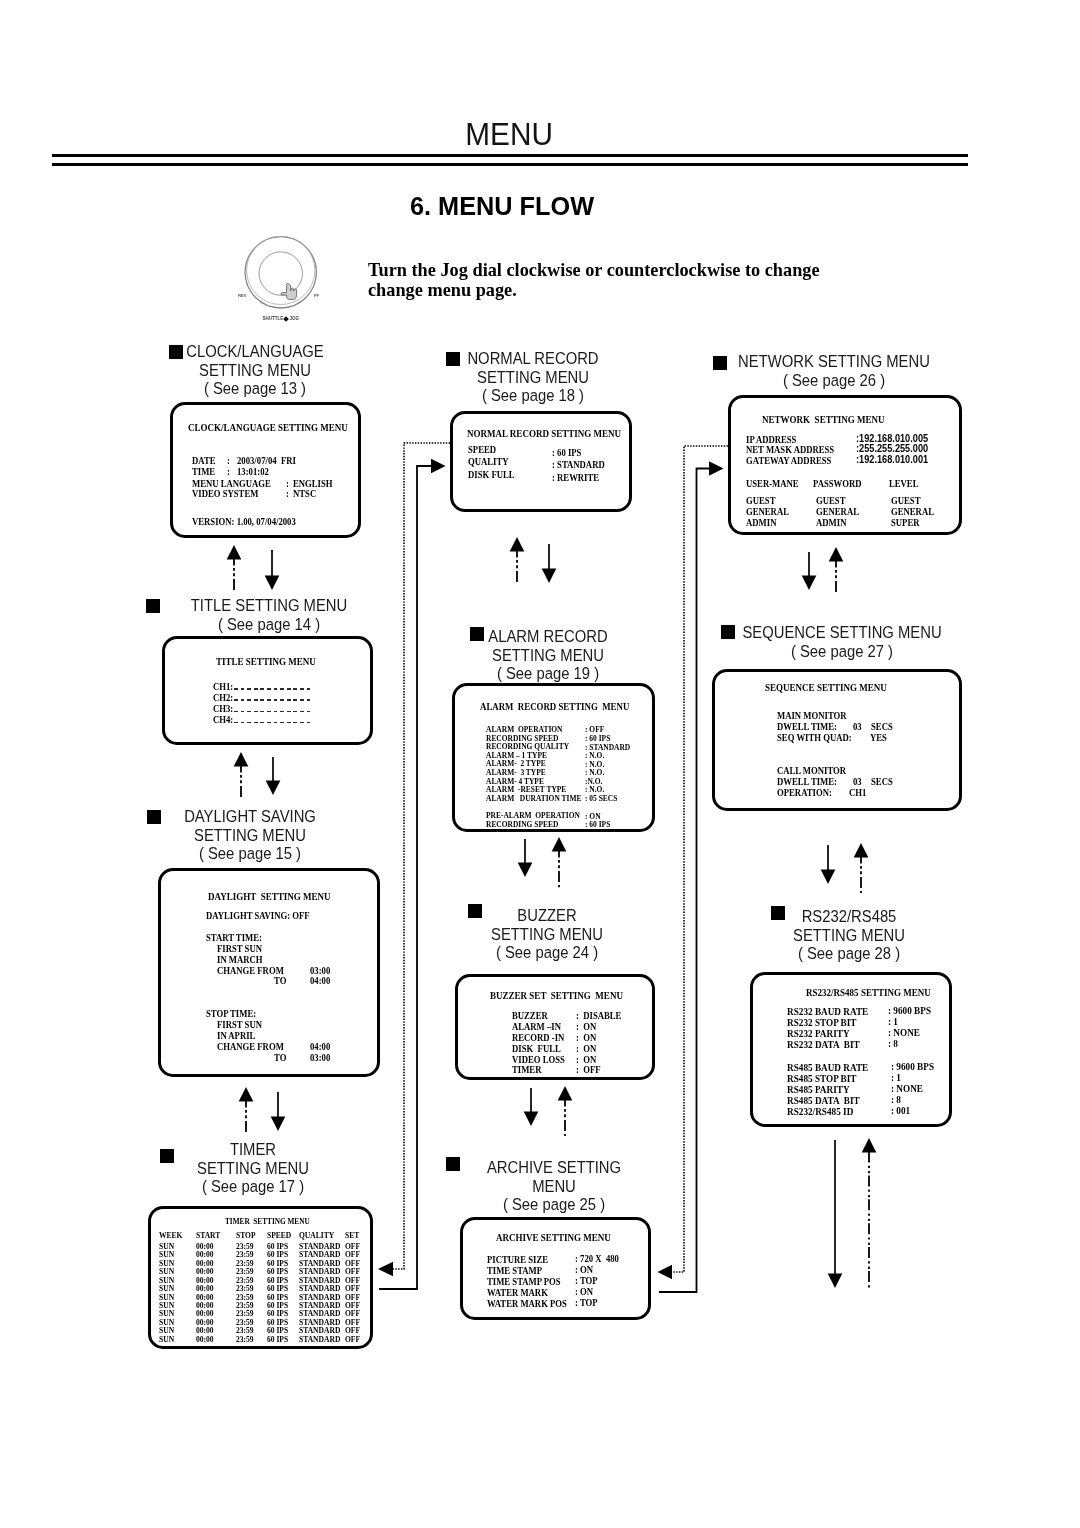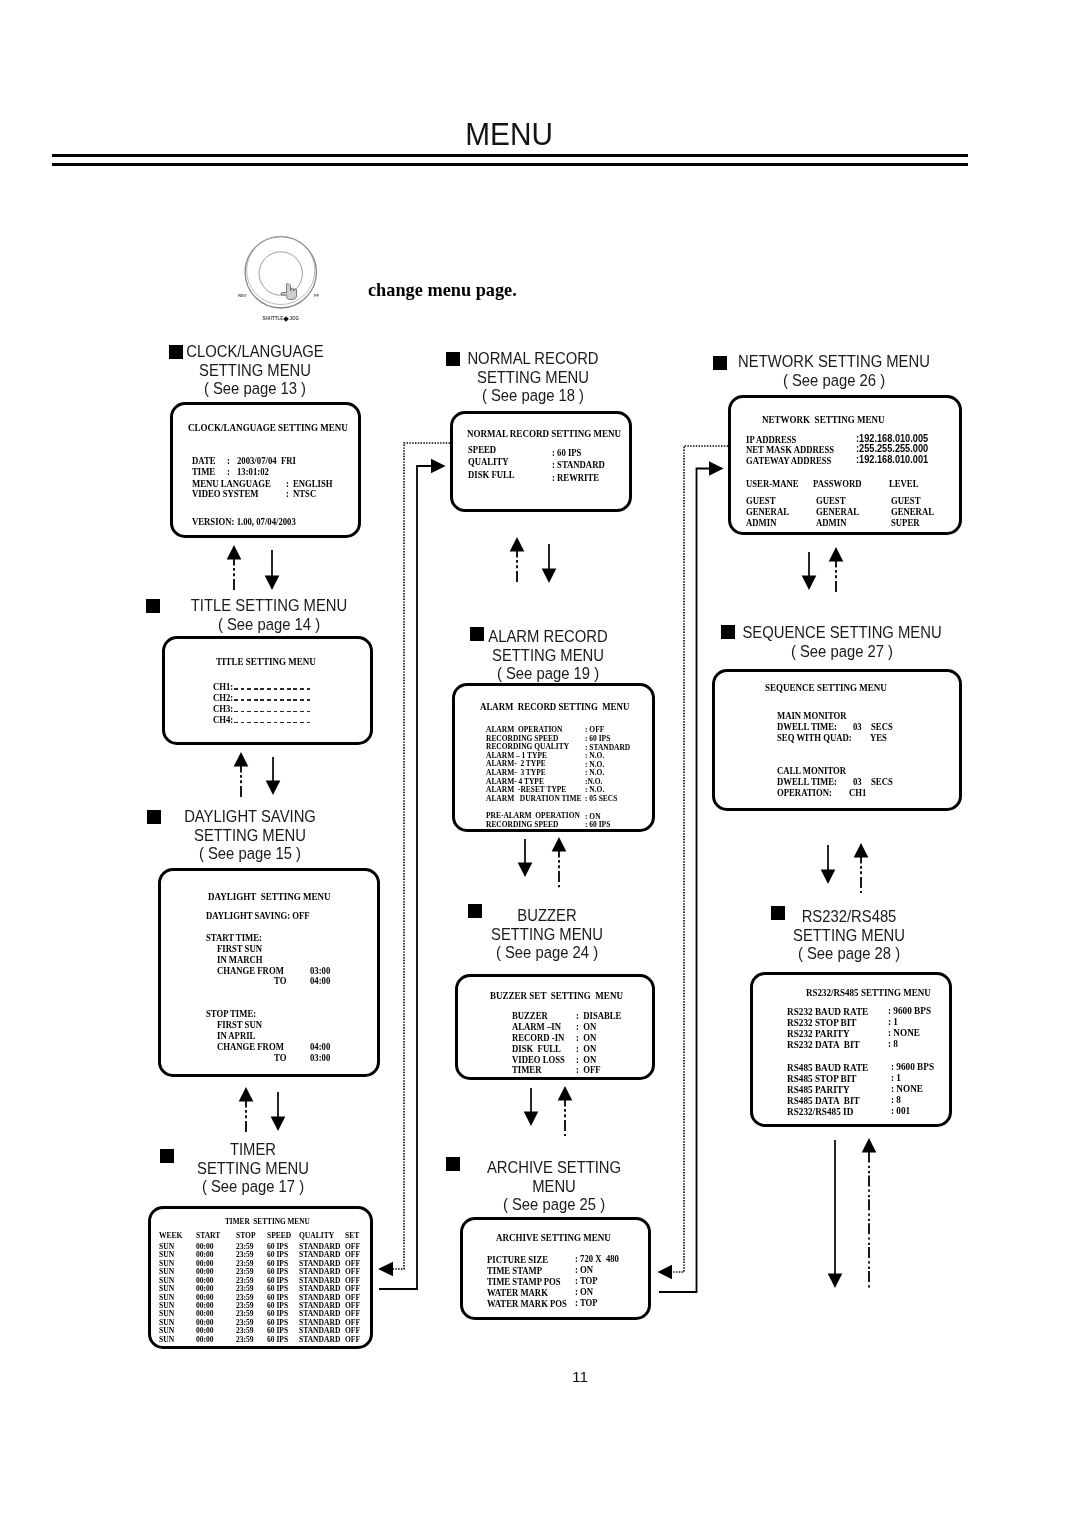--- a/index.html
+++ b/index.html
@@ -36,22 +36,23 @@
 .tml{font-size:8.9px;}
 .tmc{font-size:8.4px;transform:scaleX(0.9);transform-origin:left top;}
 </style>
 </head>
 <body>
 
 <div class="page">
 <div class="abs" id="hdr-title"><span>MENU</span></div>
 <div class="rule" id="rule1"></div>
 <div class="rule" id="rule2"></div>
+<div class="abs" id="sec-heading"><span>6. MENU FLOW</span></div>
+<div class="instr" id="instr1">Turn the Jog dial clockwise or counterclockwise to change</div>
 <div class="instr" id="instr2">change menu page.</div>
-<div class="abs" id="page-num">11</div>
 <svg id="jog" viewBox="0 0 100 100">
   <circle cx="50" cy="49.5" r="46" fill="none" stroke="#878787" stroke-width="1.7"></circle>
   <circle cx="50" cy="47" r="44" fill="none" stroke="#a6a6a6" stroke-width="1.0"></circle>
   <circle cx="50" cy="51" r="28" fill="none" stroke="#949494" stroke-width="1.2"></circle>
   <g transform="translate(59.5,75) scale(0.78)">
     <path d="M1.5,-12.5 c1.6,0 2.6,1.1 2.6,2.6 l0,7.6 l0.6,0 l0,-2.0 c0,-1.3 1.0,-2.2 2.2,-2.2 c1.2,0 2.2,0.9 2.2,2.2 l0,2.2 l0.6,0 l0,-1.2 c0,-1.2 1.0,-2.1 2.1,-2.1 c1.2,0 2.1,0.9 2.1,2.1 l0,9.0 c0,3.9 -2.6,6.4 -6.5,6.4 l-4.6,0 c-3.3,0 -5.4,-2.0 -5.4,-5.2 l0,-2.0 l-7.0,0 c-1.3,0 -2.2,-0.9 -2.2,-2.1 c0,-1.2 0.9,-2.1 2.2,-2.1 l7.0,0 l0,-12.6 c0,-1.5 1.0,-2.6 2.6,-2.6 z" fill="#cfcfcf" stroke="#2b2b2b" stroke-width="1.0" stroke-linejoin="round"></path>
   </g>
 </svg>
 <div id="jog-rev">REV</div>
 <div id="jog-ff">FF</div>

